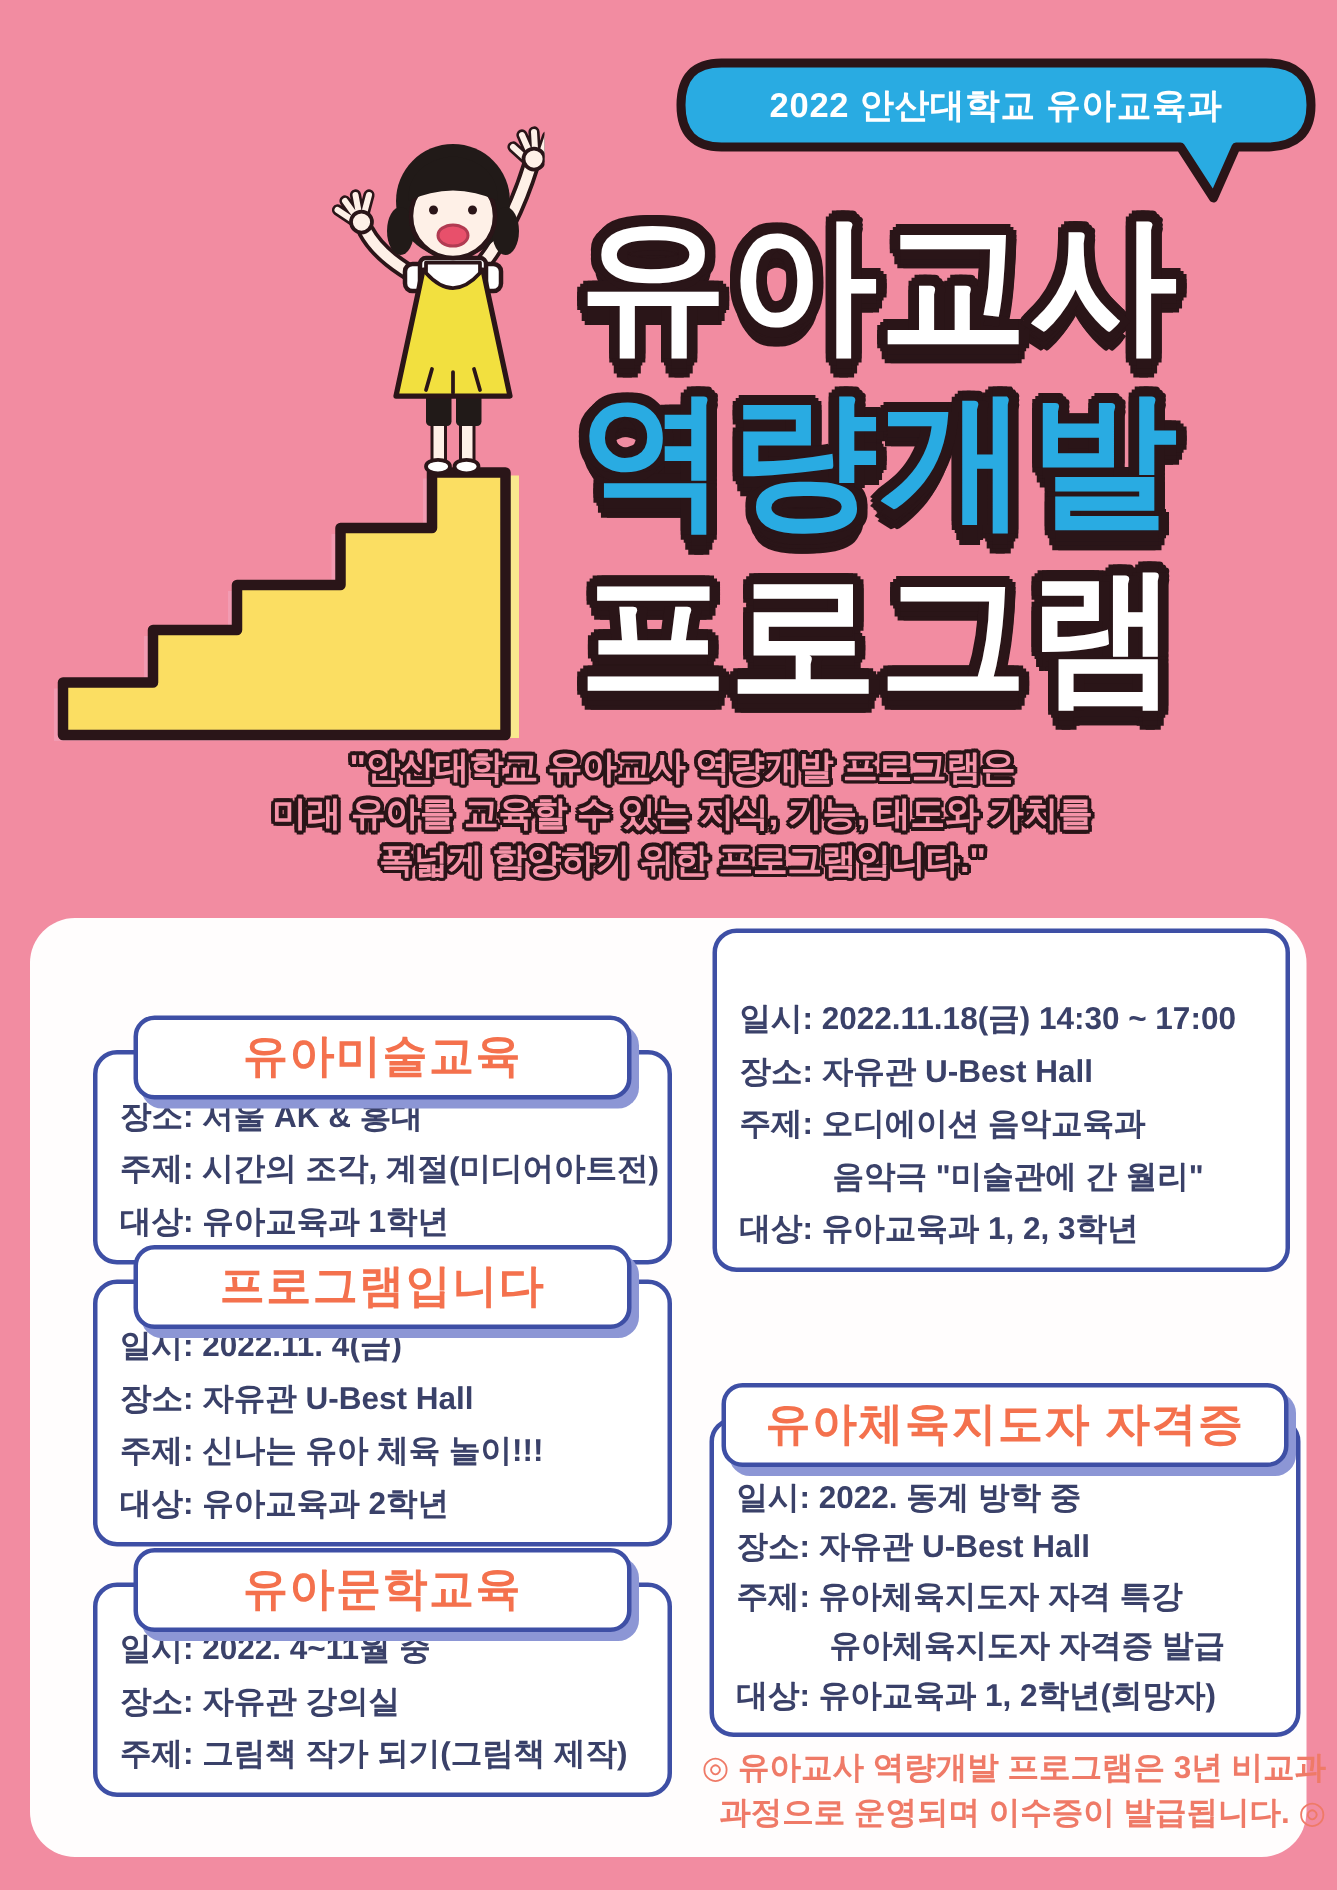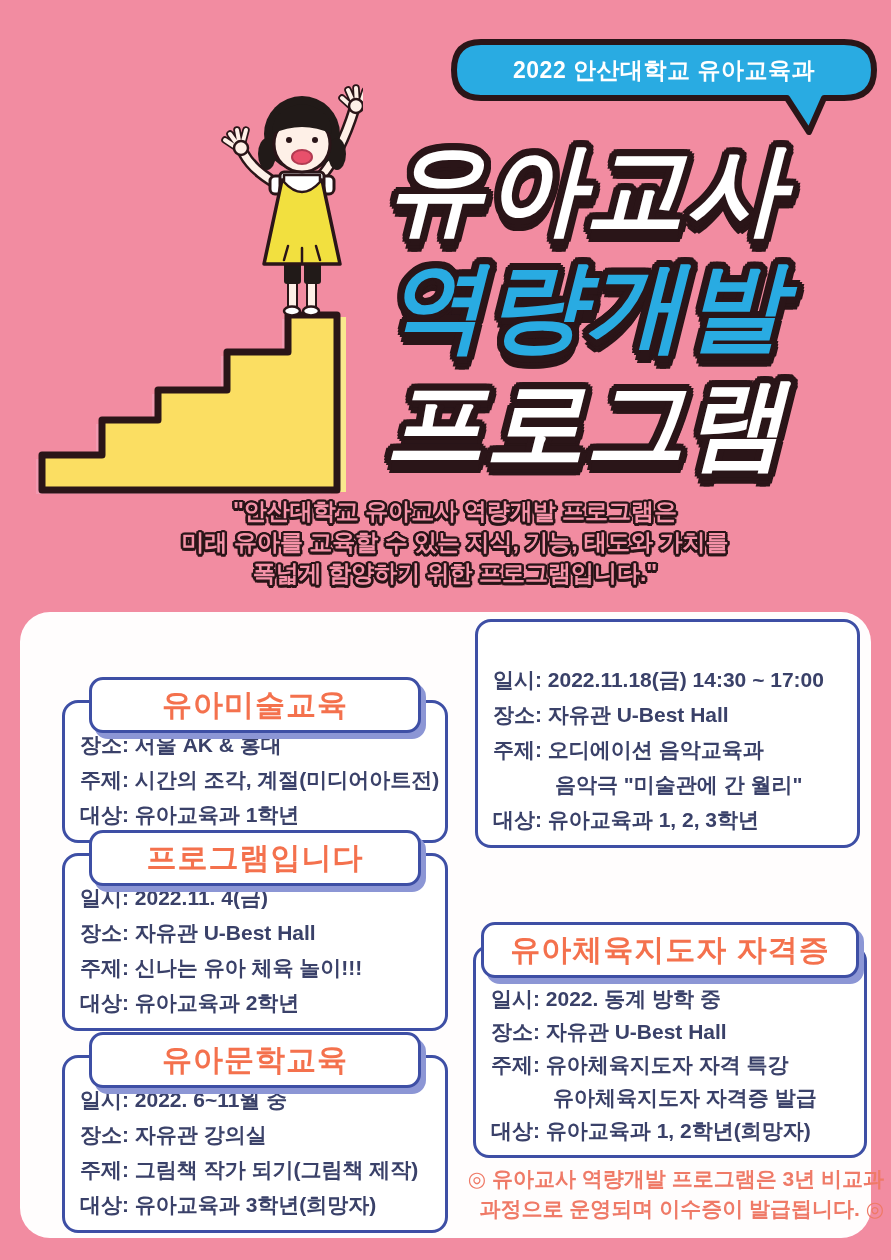--- a/index.html
+++ b/index.html
@@ -27,21 +27,20 @@
     letter-spacing:1px; white-space:nowrap;
   }
   .big-title .line {
     text-shadow:
       7px 0 0 #2A1518, -7px 0 0 #2A1518, 0 7px 0 #2A1518, 0 -7px 0 #2A1518,
       5px 5px 0 #2A1518, -5px 5px 0 #2A1518, 5px -5px 0 #2A1518, -5px -5px 0 #2A1518,
       7px 3px 0 #2A1518, -7px 3px 0 #2A1518, 7px -3px 0 #2A1518, -7px -3px 0 #2A1518,
       3px 7px 0 #2A1518, -3px 7px 0 #2A1518, 3px -7px 0 #2A1518, -3px -7px 0 #2A1518,
       0 10px 0 #2A1518, 4px 10px 0 #2A1518, -4px 10px 0 #2A1518,
       2px 13px 0 #2A1518, -2px 13px 0 #2A1518;
-    font-style: italic;
   }
   .t-white { color:#FFFFFF; }
   .t-blue  { color:#29ABE2; }
 
   
   .quote {
     position:absolute; left:105px; top:496px; width:700px;
     text-align:center; font-weight:bold; font-size:23px; line-height:31px;
     color:#F593A8; white-space:nowrap;
     text-shadow:
@@ -189,24 +188,23 @@
       <div class="row">주제: 신나는 유아 체육 놀이!!!</div>
       <div class="row">대상: 유아교육과  2학년</div>
     </div>
   </div>
 
   <div class="card" style="left:42px; top:420px; width:386px;">
     <div class="card-badge">
       <span>유아문학교육</span>
     </div>
     <div class="card-box">
-      <div class="row">일시: 2022.  6~11월 중</div>
+      <div class="row">일시: 2022.  4~11월 중</div>
       <div class="row">장소: 자유관 강의실</div>
       <div class="row">주제: 그림책 작가 되기(그림책 제작)</div>
-      <div class="row">대상: 유아교육과  3학년(희망자)</div>
     </div>
   </div>
 
   <div class="card" style="left:455px; top:40px; width:385px;">
     <div class="card-box pt-deep">
       <div class="row">일시: 2022.11.18(금) 14:30 ~ 17:00</div>
       <div class="row">장소: 자유관 U-Best Hall</div>
       <div class="row">주제: 오디에이션 음악교육과</div>
       <div class="row cont">음악극 "미술관에 간 월리"</div>
       <div class="row">대상: 유아교육과  1, 2, 3학년</div>

